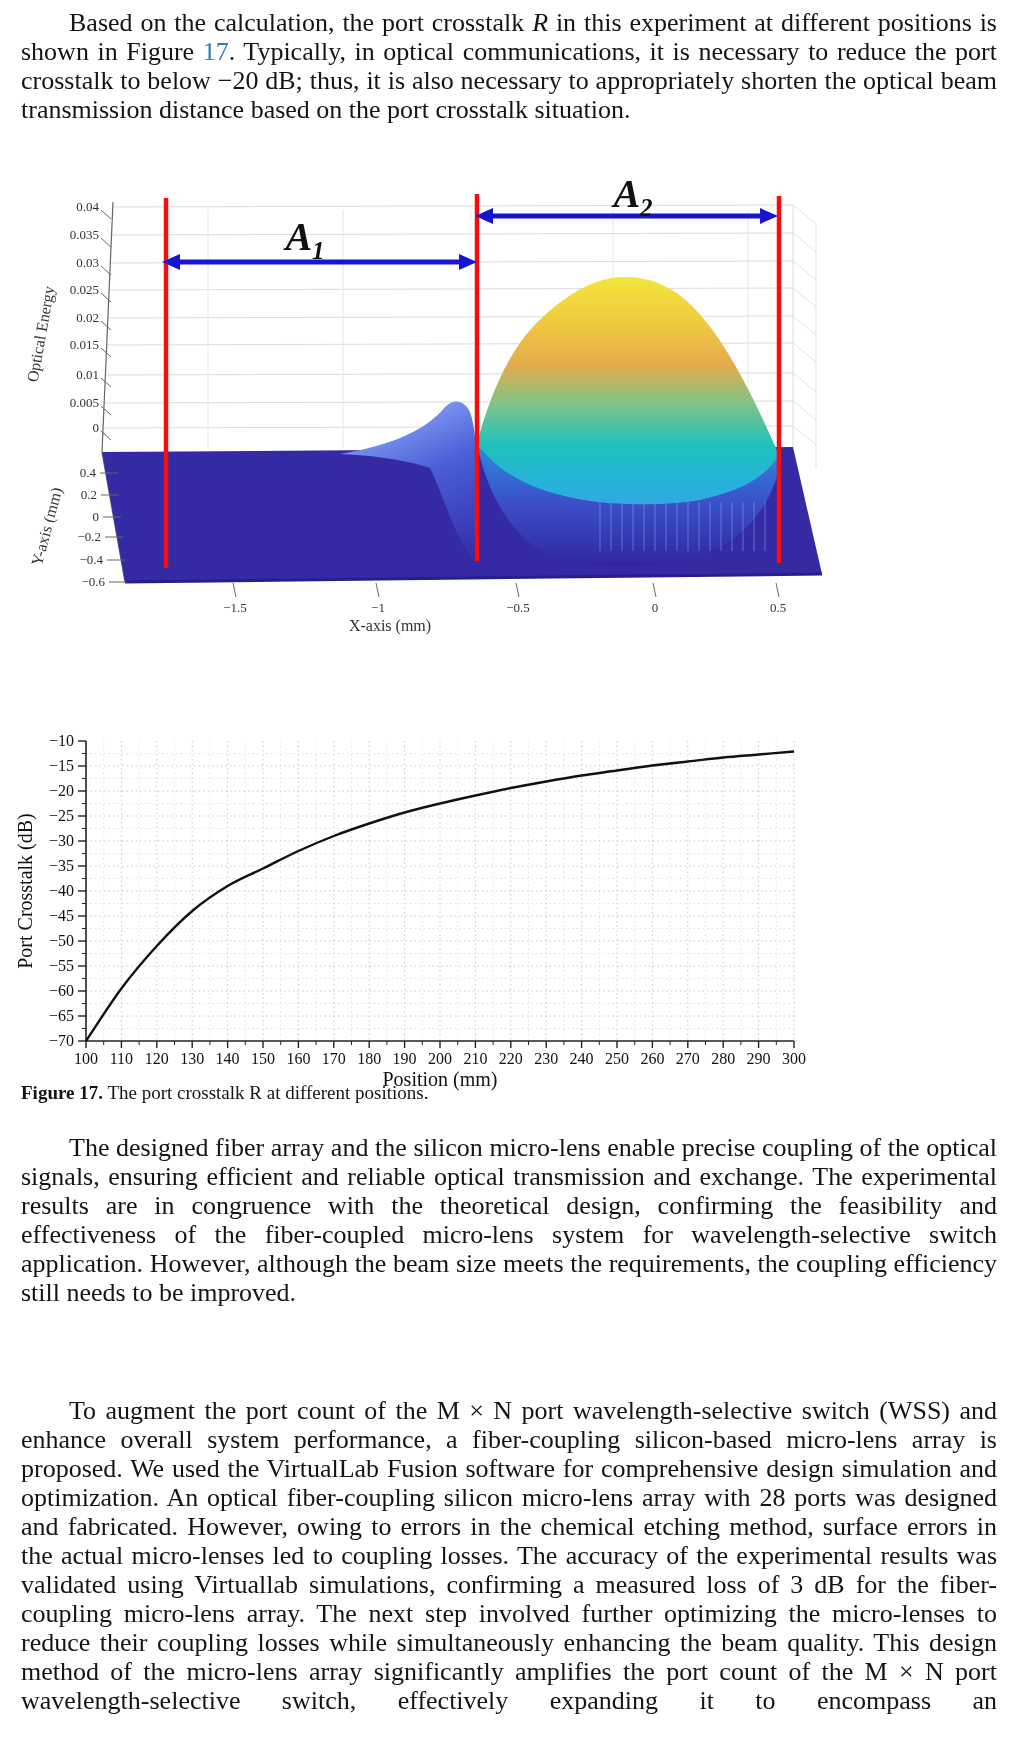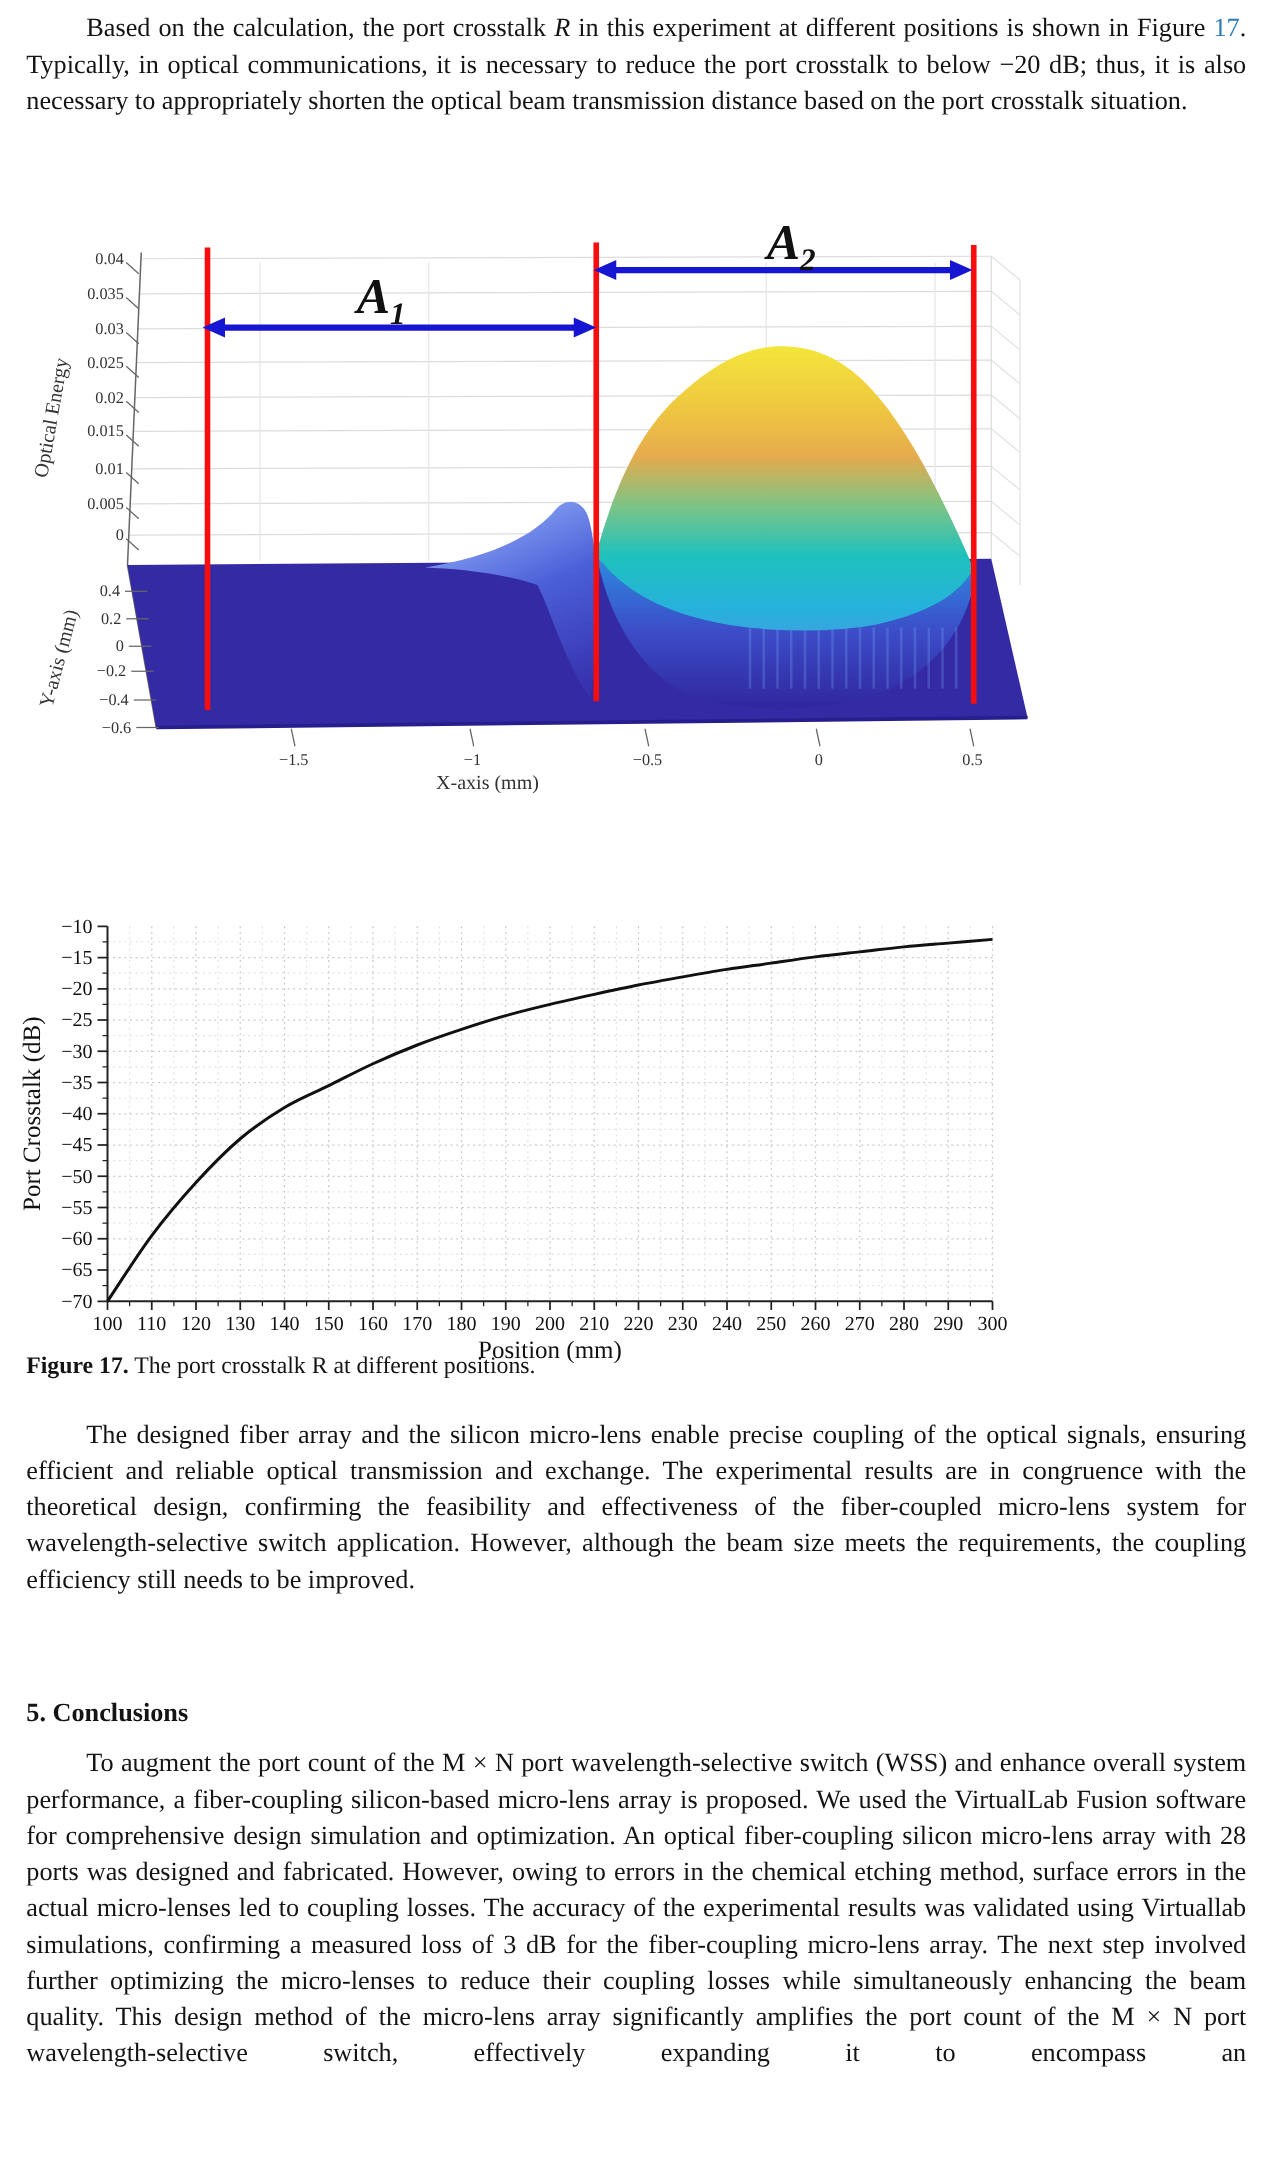--- a/index.html
+++ b/index.html
@@ -1,18 +1,18 @@
 <!DOCTYPE html>
 <html><head>
 <meta charset="utf-8">
 <style>
   html,body{margin:0;padding:0;background:#fff;}
   .page{position:relative;width:1018px;height:1746px;background:#fff;overflow:hidden;
         font-family:"Liberation Serif",serif;color:#141414;}
-  .body-par{position:absolute;left:21px;width:976px;font-size:21px;line-height:29px;
+  .body-par{position:absolute;left:21px;width:976px;font-size:26px;line-height:29px;
             text-align:justify;color:#141414;}
   .indent{text-indent:48px;}
   .last-justify{text-align-last:justify;}
   .figlink{color:#2e7cb8;text-decoration:none;cursor:pointer;}
   .caption{position:absolute;left:21px;width:976px;font-size:19px;color:#141414;}
   .caption b{font-weight:bold;}
   .section-heading{position:absolute;left:21px;width:976px;font-size:21px;font-weight:bold;}
   .figwrap{position:absolute;left:0;width:1018px;}
   svg text{font-family:"Liberation Serif",serif;}
 </style>
@@ -358,17 +358,16 @@
         </g>
       <text x="32" y="165" text-anchor="middle" font-size="20" fill="#111" transform="rotate(-90 32 165)">Port Crosstalk (dB)</text>
       <text x="440" y="360" text-anchor="middle" font-size="20" fill="#111">Position (mm)</text>
     </svg>
   </div>
 
   <div class="caption" style="top:1082px;"><b>Figure 17.</b><span> The port crosstalk R at different positions.</span></div>
 
   <div class="body-par indent" style="top:1133px;">The designed fiber array and the silicon micro-lens enable precise coupling of the optical signals, ensuring efficient and reliable optical transmission and exchange. The experimental results are in congruence with the theoretical design, confirming the feasibility and effectiveness of the fiber-coupled micro-lens system for wavelength-selective switch application. However, although the beam size meets the requirements, the coupling efficiency still needs to be improved.</div>
 
-  <div class="section-heading" style="top:1358px;">5. Conclusions</div>
 
   <div class="body-par indent last-justify" style="top:1396px;height:350px;overflow:hidden;">To augment the port count of the M × N port wavelength-selective switch (WSS) and enhance overall system performance, a fiber-coupling silicon-based micro-lens array is proposed. We used the VirtualLab Fusion software for comprehensive design simulation and optimization. An optical fiber-coupling silicon micro-lens array with 28 ports was designed and fabricated. However, owing to errors in the chemical etching method, surface errors in the actual micro-lenses led to coupling losses. The accuracy of the experimental results was validated using Virtuallab simulations, confirming a measured loss of 3 dB for the fiber-coupling micro-lens array. The next step involved further optimizing the micro-lenses to reduce their coupling losses while simultaneously enhancing the beam quality. This design method of the micro-lens array significantly amplifies the port count of the M × N port wavelength-selective switch, effectively expanding it to encompass an</div>
 
 </div>
 
 </body></html>

